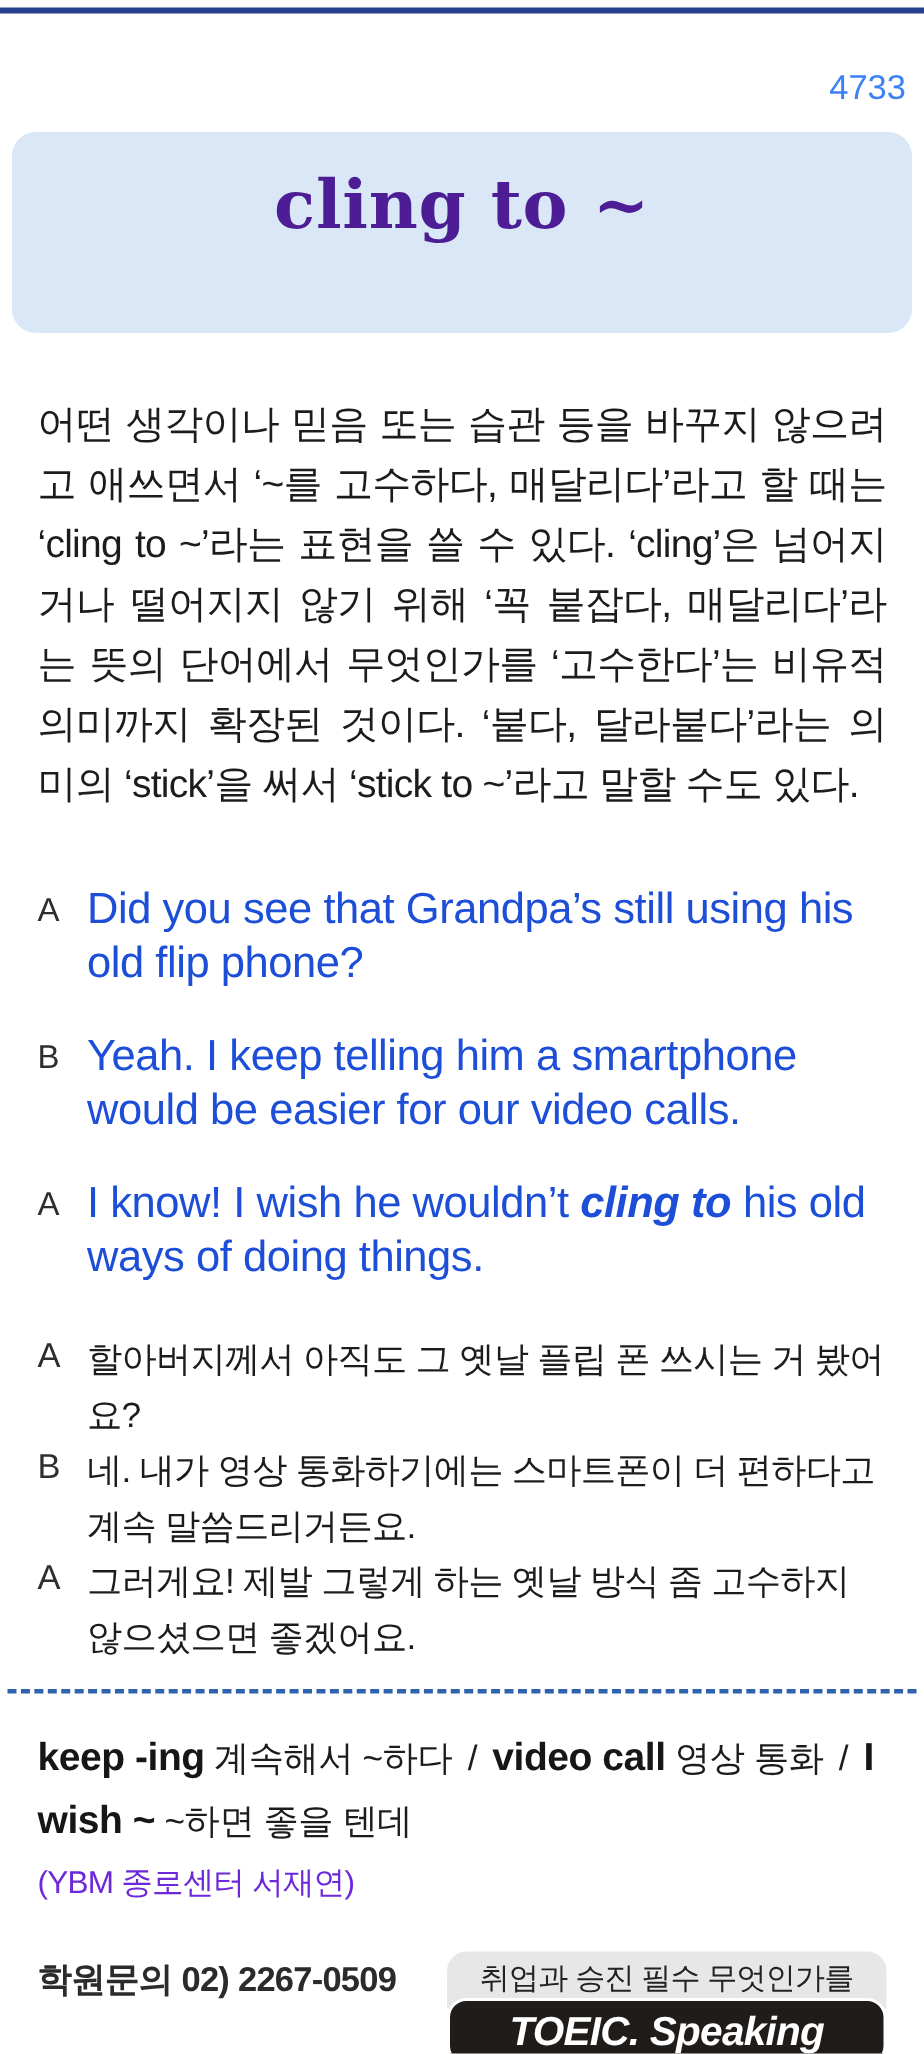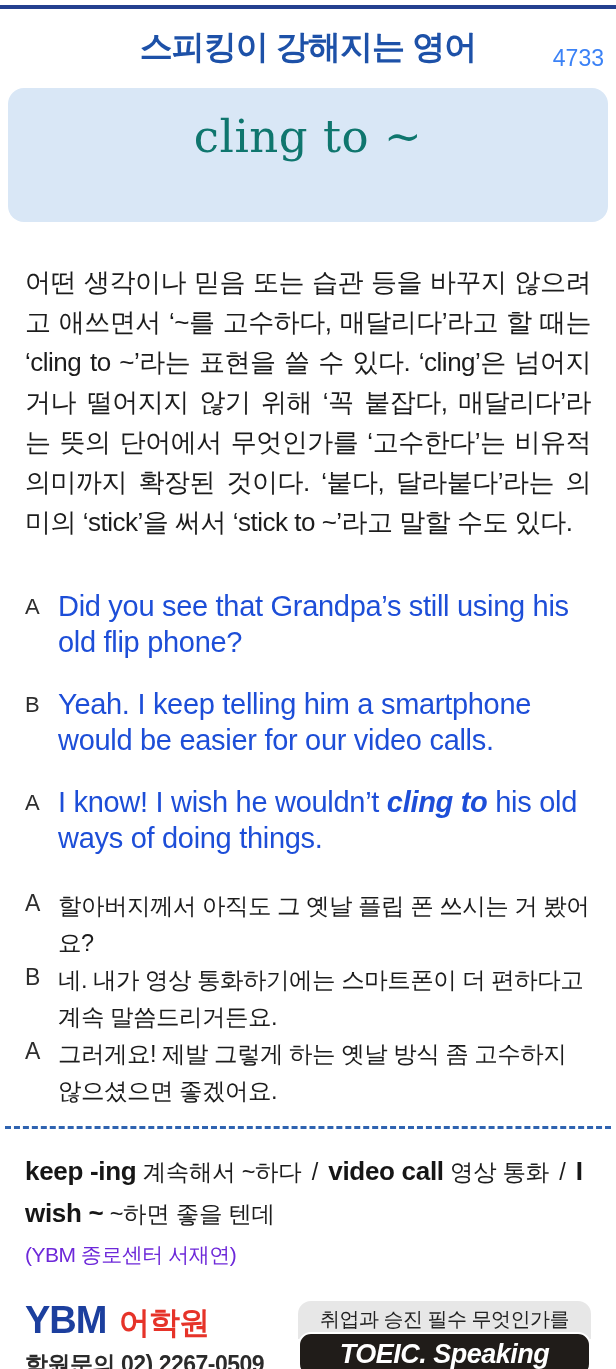--- a/index.html
+++ b/index.html
@@ -17,21 +17,21 @@
     position: absolute; top: 36px; right: 12px;
     font-size: 23px; color: #3b82f6; letter-spacing: 0px; font-weight: normal;
   }
 
   .card {
     margin: 0 8px; height: 134px; background: #d9e7f6; border-radius: 16px;
     text-align: center;
   }
   .card-expression {
     font-family: "DejaVu Serif", "Liberation Serif", serif;
-    font-size: 45px; color: #0f766e; padding-top: 22px; letter-spacing: 0.5px;
+    font-size: 45px; color: #4c1d95; padding-top: 22px; letter-spacing: 0.5px; font-weight: bold;
   }
   .card-meaning { font-size: 23px; color: #2a2a2a; margin-top: 10px; }
 
   .explanation {
     margin: 40px 25px 0 25px; font-size: 26px; line-height: 40px;
     text-align: justify; color: #1c1c1c; letter-spacing: -0.5px;
   }
 
   .dialogue-en { margin: 46px 25px 0 25px; }
   .dialogue-en .d-item { display: flex; margin-bottom: 26px; }
@@ -75,21 +75,20 @@
     height: 45px; color: #ffffff; text-align: center; line-height: 41px;
     font-size: 27px; font-weight: bold; font-style: italic; letter-spacing: -0.5px;
   }
 </style>
 </head>
 <body>
 
 <div class="top-rule"></div>
 
 <div class="header">
-  <div class="page-title">스피킹이 강해지는 영어</div>
   <div class="issue-number">4733</div>
 </div>
 
 <div class="card">
   <div class="card-expression">cling to ~</div>
 </div>
 
 <div class="explanation">어떤 생각이나 믿음 또는 습관 등을 바꾸지 않으려고 애쓰면서 ‘~를 고수하다, 매달리다’라고 할 때는 ‘cling to ~’라는 표현을 쓸 수 있다. ‘cling’은 넘어지거나 떨어지지 않기 위해 ‘꼭 붙잡다, 매달리다’라는 뜻의 단어에서 무엇인가를 ‘고수한다’는 비유적 의미까지 확장된 것이다. ‘붙다, 달라붙다’라는 의미의 ‘stick’을 써서 ‘stick to ~’라고 말할 수도 있다.</div>
 
 <div class="dialogue-en">
@@ -132,24 +131,20 @@
   <span>영상 통화</span>
   <span class="v-sep">/</span>
   <span class="v-term">I wish ~</span>
   <span>~하면 좋을 텐데</span>
 </div>
 
 <div class="attribution">(YBM 종로센터 서재연)</div>
 
 <div class="footer">
   <div class="footer-left">
-    <div class="logo-line">
-      <span class="logo-brand">YBM</span>
-      <span class="logo-suffix">어학원</span>
-    </div>
     <div class="contact-line">
       <span>학원문의</span><span class="c-num">02) 2267-0509</span>
     </div>
 
   </div>
   <div class="badge">
     <div class="badge-top">취업과 승진 필수 무엇인가를</div>
     <div class="badge-bottom">TOEIC. Speaking</div>
   </div>
 </div>

